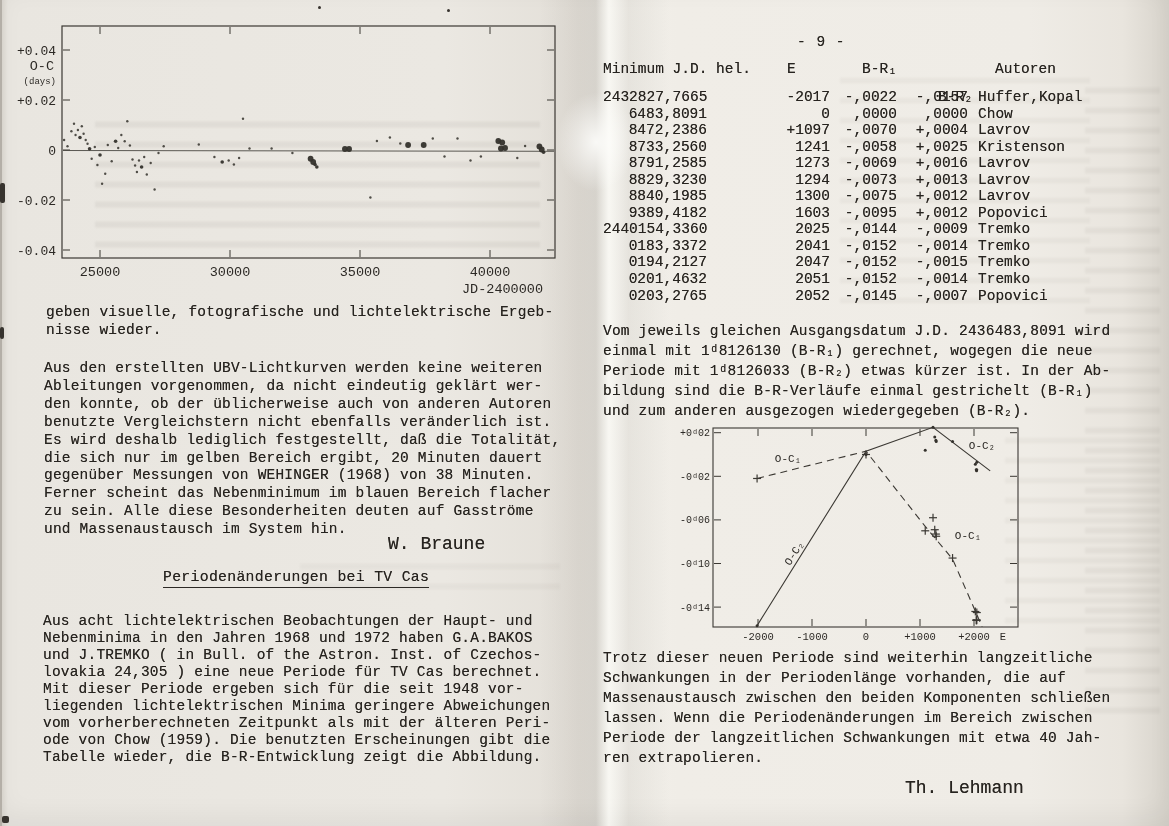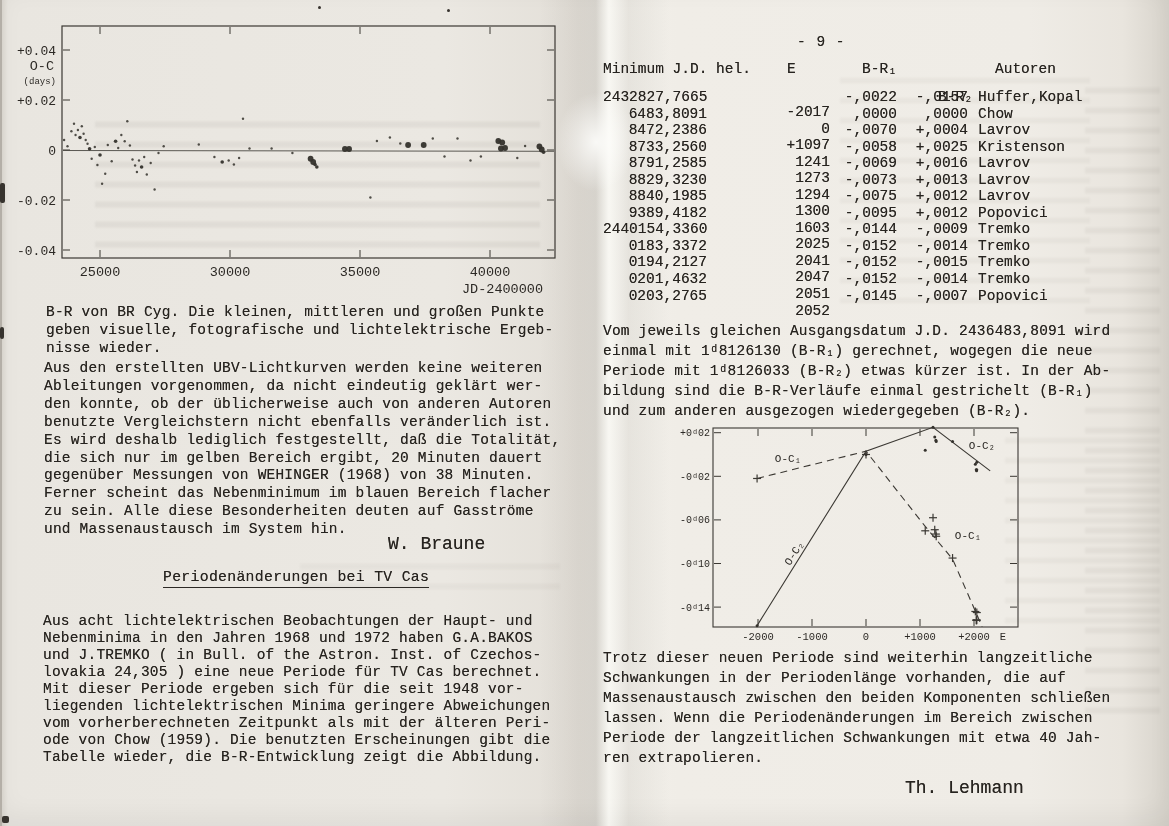--- a/index.html
+++ b/index.html
@@ -49,21 +49,21 @@
     text-shadow:0 0 0.5px rgba(38,32,26,0.65);
   }
   .page-num { position:absolute; font-size:14.5px; letter-spacing:1px;
               text-shadow:0 0 0.5px rgba(38,32,26,0.65); }
 
   .minima-table { position:absolute; left:603px; top:61px; width:480px; font-size:14.5px;
                   text-shadow:0 0 0.5px rgba(38,32,26,0.65); }
   .thead span { position:absolute; top:0; white-space:pre; }
   .h0 { left:0; } .h1 { left:184px; } .h2 { left:259px; } .h3 { left:335px;margin-top:28px; } .h4 { left:392px; }
   .tbody { position:absolute; left:0; top:28px; }
-  .trow { display:flex; height:16.55px; line-height:16.55px; white-space:pre; }
+  .trow { display:flex; height:16.55px; line-height:16.55px; white-space:pre;align-items:flex-end; }
   .c0 { width:104px; text-align:right; }
   .c1 { width:123px; text-align:right;margin-top:15px; }
   .c2 { width:67px;  text-align:right; }
   .c3 { width:71px;  text-align:right; }
   .c4 { padding-left:10px; text-align:left; }
 
   svg { position:absolute; overflow:visible; }
   svg text { font-family:"Liberation Mono","DejaVu Sans Mono",monospace; fill:#2c2925; }
   .edge-line { position:absolute; left:0; top:0; width:2px; height:826px; background:#b4afa7; }
 </style>
@@ -192,21 +192,20 @@
         <circle cx="505.08" cy="148" r="2.9" fill="#34312c" opacity="0.95"></circle>
         <circle cx="517.3" cy="158" r="1.2" fill="#34312c" opacity="0.85"></circle>
         <circle cx="525.0999999999999" cy="146" r="1.2" fill="#34312c" opacity="0.85"></circle>
         <circle cx="539.4" cy="146.5" r="2.9" fill="#34312c" opacity="0.95"></circle>
         <circle cx="541.74" cy="149.5" r="2.9" fill="#34312c" opacity="0.95"></circle>
         <circle cx="543.56" cy="152.25" r="1.8" fill="#34312c" opacity="0.95"></circle>
       </g>
     </svg>
 
   <div class="para cap" style="left:46px; top:303px;">
-      <div class="line">B-R von BR Cyg. Die kleinen, mittleren und großen Punkte</div>
       <div class="line">geben visuelle, fotografische und lichtelektrische Ergeb-</div>
       <div class="line">nisse wieder.</div>
     </div>
 
   <div class="para lp1" style="left:44px; top:360px;">
       <div class="line">Aus den erstellten UBV-Lichtkurven werden keine weiteren</div>
       <div class="line">Ableitungen vorgenommen, da nicht eindeutig geklärt wer-</div>
       <div class="line">den konnte, ob der üblicherweise auch von anderen Autoren</div>
       <div class="line">benutzte Vergleichstern nicht ebenfalls veränderlich ist.</div>
       <div class="line">Es wird deshalb lediglich festgestellt, daß die Totalität,</div>

